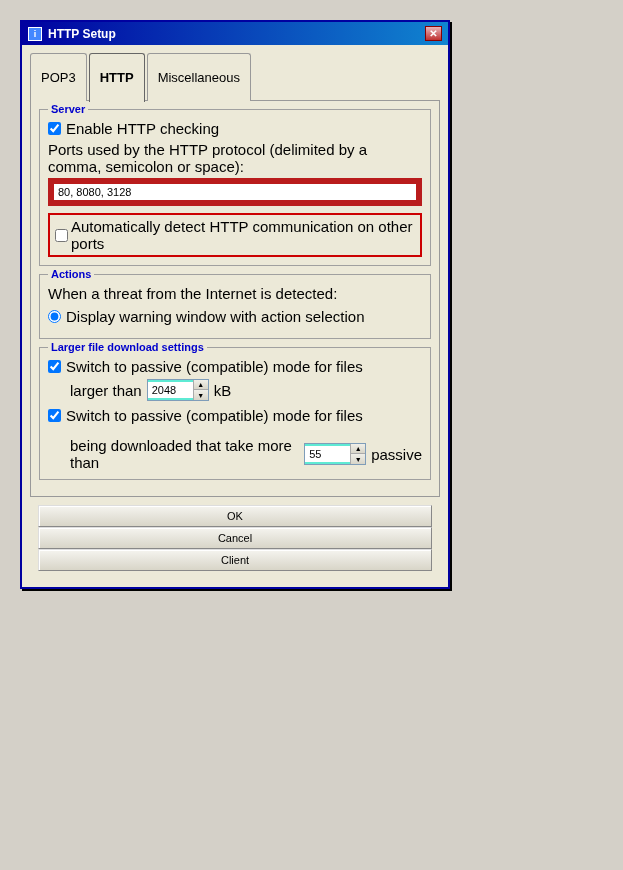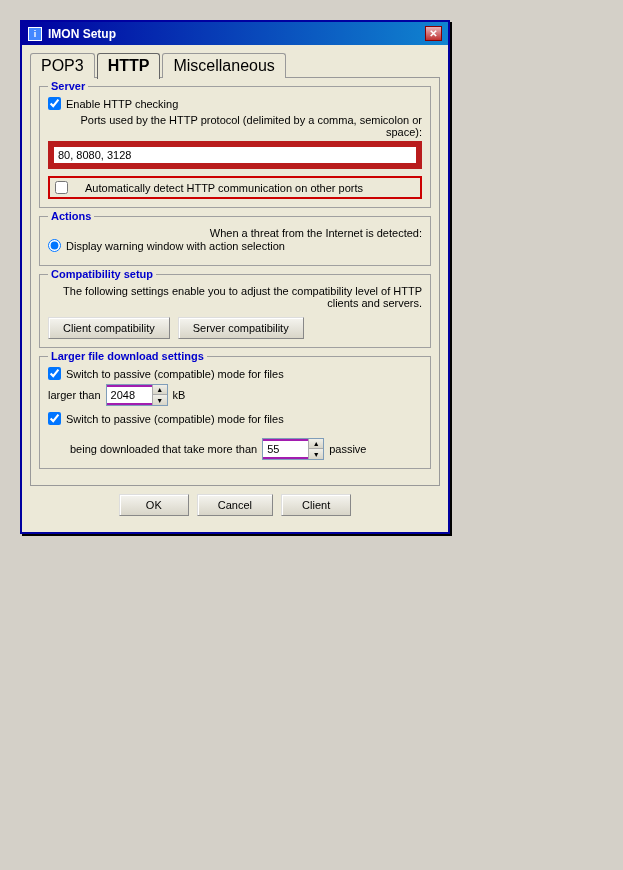--- a/index.html
+++ b/index.html
@@ -71,26 +71,26 @@
     
     .tabs {
       display: flex;
       gap: 2px;
       margin-bottom: -1px;
       position: relative;
       z-index: 1;
     }
 
     .tab {
-      padding: 3px 10px;
+      padding: 16px 10px;
       background: #ece9d8;
       border: 1px solid #999;
       border-bottom: none;
       cursor: pointer;
-      font-size: 16px;
+      font-size: 13px;
       color: #000;
       border-radius: 3px 3px 0 0;
     }
 
     .tab.active {
       background: #ece9d8;
       font-weight: bold;
       border-color: #666;
       padding-bottom: 4px;
       margin-bottom: -1px;
@@ -151,21 +151,21 @@
       font-family: inherit;
       margin: 3px 0;
     }
 
     
     .highlight-box {
       border: 2px solid #cc0000;
       padding: 3px 5px;
       display: flex;
       align-items: center;
-      gap: 17px;
+      gap: 3px;
       margin-top: 4px;
       background: #ece9d8;
     }
 
     
     .radio-row {
       display: flex;
       align-items: center;
       gap: 5px;
       margin-bottom: 5px;
@@ -199,21 +199,21 @@
     .spinner-group {
       display: flex;
       align-items: center;
       gap: 5px;
     }
 
     .spinner-wrap {
       display: flex;
       align-items: center;
       border: 1px solid #7f9db9;
-      background: #a21caf;
+      background: #5eead4;
     }
 
     .spinner-input {
       width: 45px;
       border: none;
       padding: 2px 4px;
       font-size: 11px;
       font-family: inherit;
       outline: none;
       background: white;
@@ -240,52 +240,51 @@
     }
 
     .spin-btn:first-child {
       border-bottom: 1px solid #aaa;
     }
 
     
     .bottom-bar {
       display: flex;
       justify-content: center;
-      gap: 8px;
       padding: 8px 8px;
       background: #ece9d8;
+      flex-direction: column;
     }
 
     .bottom-btn {
       padding: 4px 20px;
       background: linear-gradient(to bottom, #f5f4ef, #d8d5c8);
       border: 1px solid #888;
       border-top-color: #ddd;
       border-left-color: #ddd;
       font-size: 11px;
       font-family: inherit;
       cursor: pointer;
       min-width: 70px;
       box-shadow: 1px 1px 0 #fff inset;
     }
 
     .label-text {
-      font-size: 11px;
-      text-align: right;
+      font-size: 15px;
     }
   </style>
 </head>
 <body>
 
 <div class="window">
 
   <div class="title-bar">
     <div class="title-bar-text">
       <div class="title-bar-icon">i</div>
-      <span>IMON Setup</span>
+      <span>HTTP Setup</span>
     </div>
     <div class="close-btn">✕</div>
   </div>
 
   <div class="window-body">
 
     <div class="tabs">
       <div class="tab">POP3</div>
       <div class="tab active">HTTP</div>
       <div class="tab">Miscellaneous</div>
@@ -305,49 +304,39 @@
           <div class="highlight-box">
             <input type="checkbox" style="">
             <span class="label-text">Automatically detect HTTP communication on other ports</span>
           </div>
         </div>
       </div>
 
       <div class="section">
         <span class="section-title">Actions</span>
         <div class="section-body">
-          <div class="label-text" style="">When a threat from the Internet is detected:</div>
+          <div class="label-text" style="margin-bottom:6px;">When a threat from the Internet is detected:</div>
           <div class="radio-row">
             <input type="radio" name="action" checked="" style="">
             <span class="label-text">Display warning window with action selection</span>
           </div>
         </div>
       </div>
 
-      <div class="section">
-        <span class="section-title">Compatibility setup</span>
-        <div class="section-body">
-          <div class="label-text" style="margin-bottom:8px;">The following settings enable you to adjust the compatibility level of HTTP clients and servers.</div>
-          <div class="btn-row">
-            <button class="btn">Client compatibility</button>
-            <button class="btn">Server compatibility</button>
-          </div>
-        </div>
-      </div>
 
       <div class="section">
         <span class="section-title">Larger file download settings</span>
         <div class="section-body">
 
           <div class="checkbox-row">
             <input type="checkbox" checked="" style="">
             <span class="label-text">Switch to passive (compatible) mode for files</span>
           </div>
 
-          <div class="spinner-group" style="margin-bottom: 6px;">
+          <div class="spinner-group" style="margin-left: 22px; margin-bottom: 6px;">
             <span class="label-text">larger than</span>
             <div class="spinner-wrap">
               <input type="text" class="spinner-input" value="2048" style="">
               <div class="spinner-btns">
                 <button class="spin-btn">▲</button>
                 <button class="spin-btn">▼</button>
               </div>
             </div>
             <span class="label-text">kB</span>
           </div>

